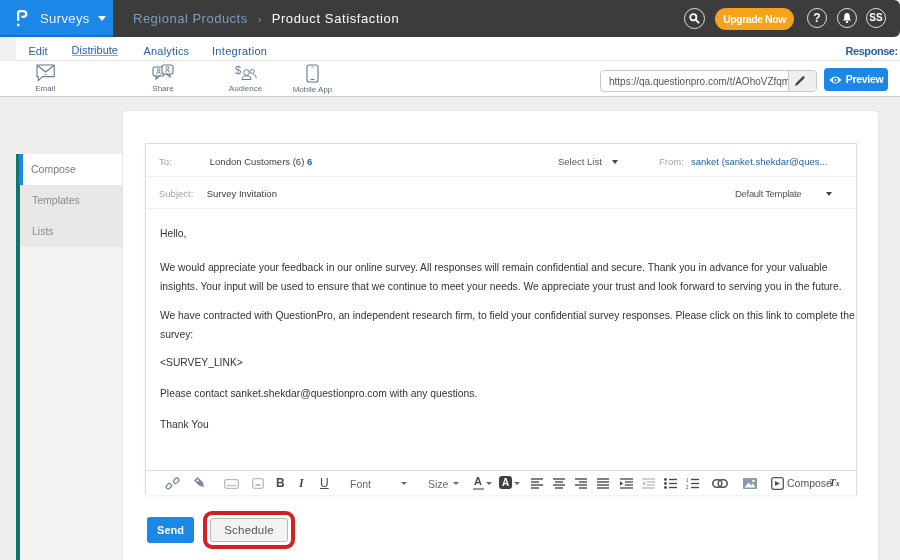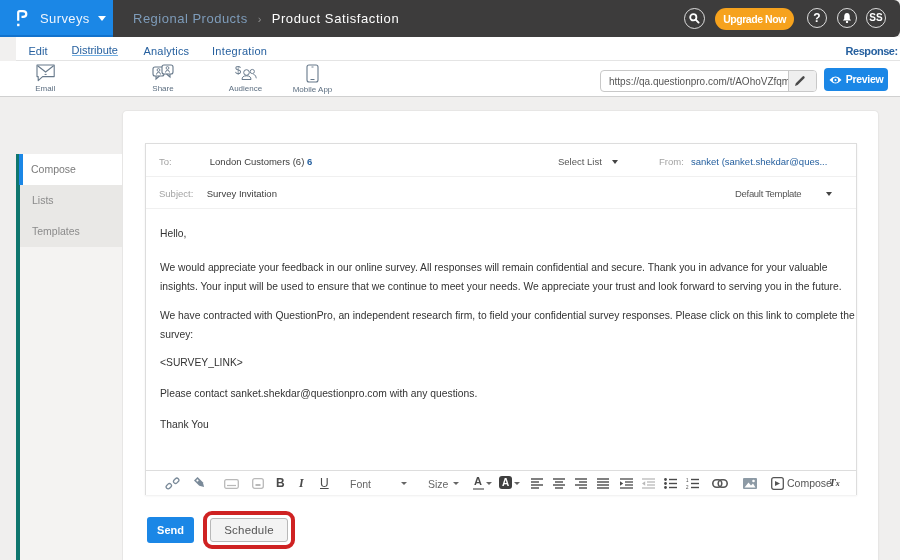--- a/index.html
+++ b/index.html
@@ -148,22 +148,22 @@
       <path d="M0.5 5 Q6.5 -1.8 12.5 5 Q6.5 11.8 0.5 5 Z" fill="#fff"></path>
       <circle cx="6.5" cy="5" r="2.6" fill="#1b87e6"></circle>
       <circle cx="6.5" cy="5" r="1" fill="#fff"></circle>
     </svg>Preview</div>
 </div>
 
 <div id="content"></div>
 <div id="card"></div>
 <div id="sidebar">
   <div class="sbitem active">Compose</div>
+  <div class="sbitem">Templates</div>
   <div class="sbitem">Lists</div>
-  <div class="sbitem">Templates</div>
 </div>
 
 <div id="panel">
     <div class="prow" id="torow">
       <span class="flabel" style="left:13px; top:12px;">To:</span>
       <span class="fval" style="left:32.8px; top:12px;margin-left:31px;">London Customers (6) <b class="blue">6</b></span>
       <span class="fval" style="left:412px; top:12px; color:#555;">Select List</span>
       <span class="caret2" style="left:466px; top:16px;"></span>
       <span class="flabel" style="left:513px; top:12px;">From:</span>
       <span class="fval blue" style="left:545px; top:12px;">sanket (sanket.shekdar@ques...</span>

